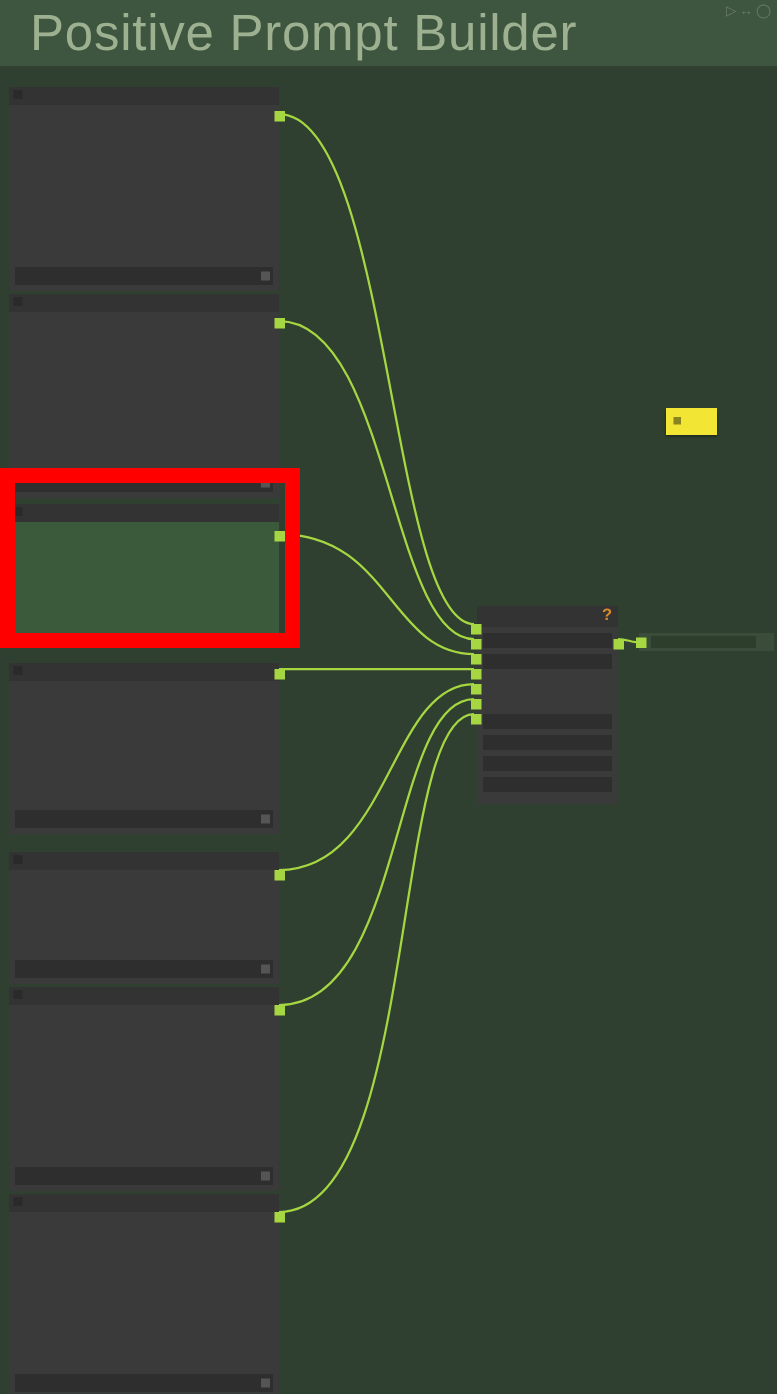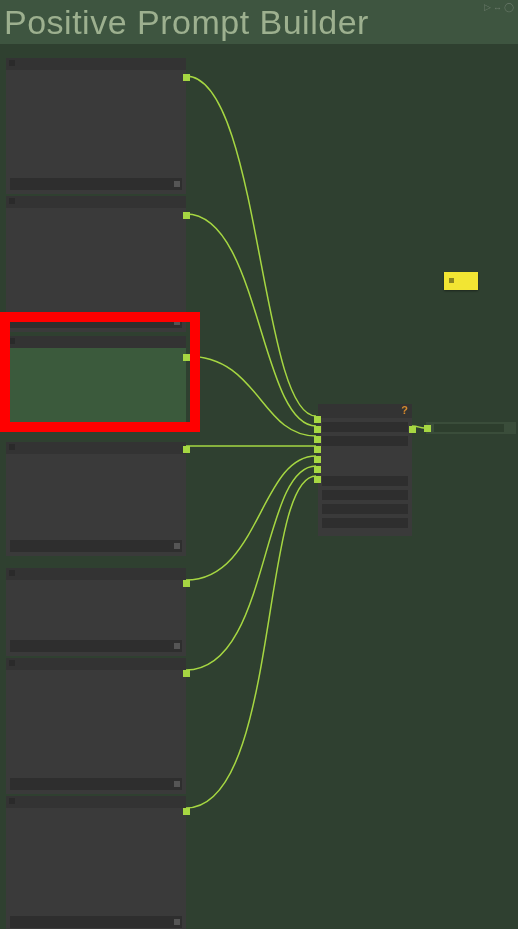--- a/index.html
+++ b/index.html
@@ -11,21 +11,21 @@
     position: relative;
     overflow: hidden;
   }
   .title-bar {
     position: absolute;
     top: 0; left: 0; right: 0;
     height: 44px;
     background: #3e5540;
     display: flex;
     align-items: center;
-    padding-left: 4px;
+    padding-left: 20px;
   }
   .title-bar h1 {
     font-size: 34px;
     font-weight: 400;
     color: #9db08f;
     letter-spacing: 0.5px;
   }
   .sys-icons {
     position: absolute;
     top: 2px; right: 4px;

